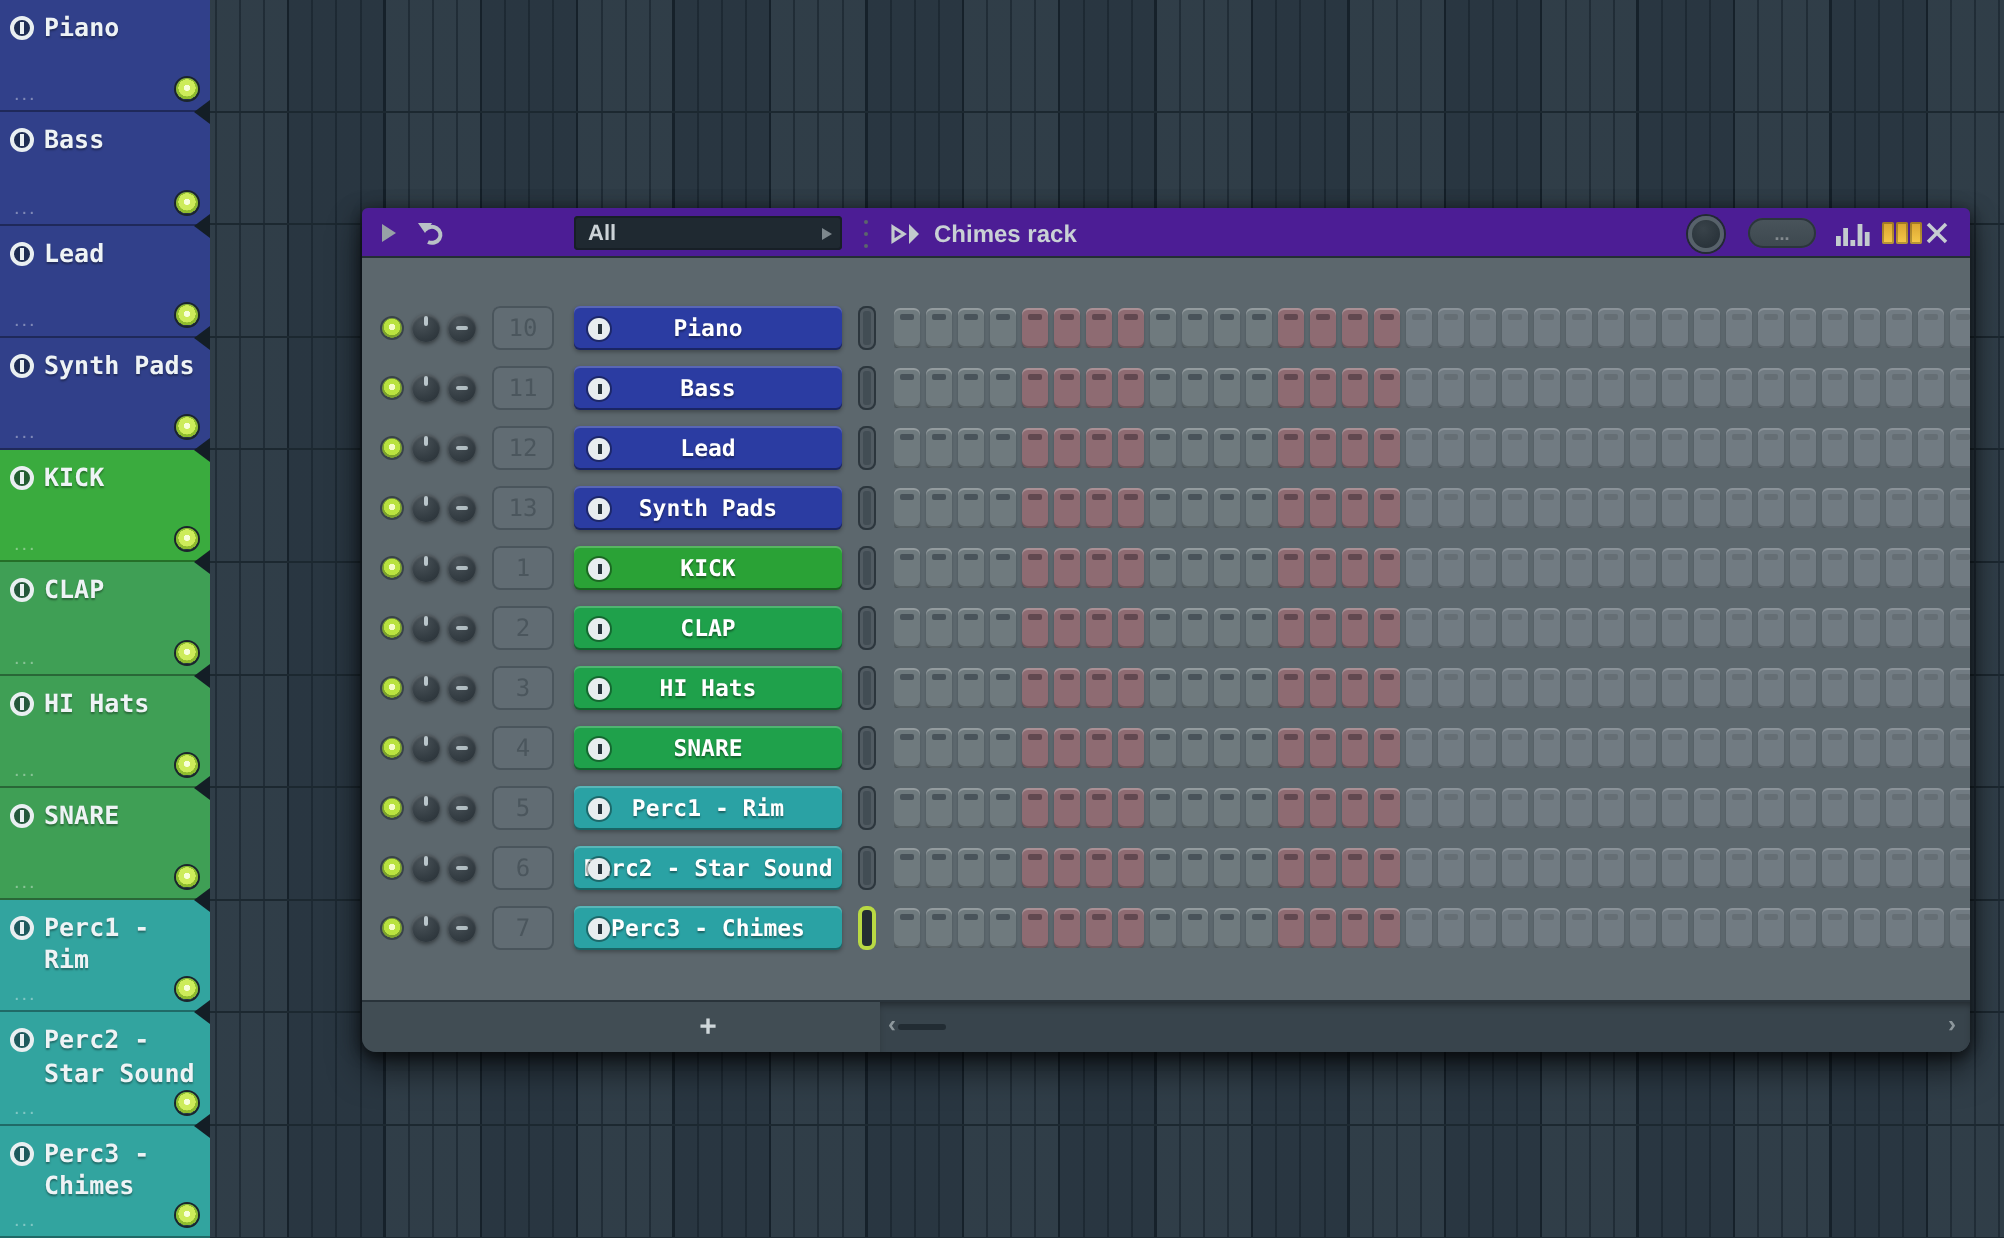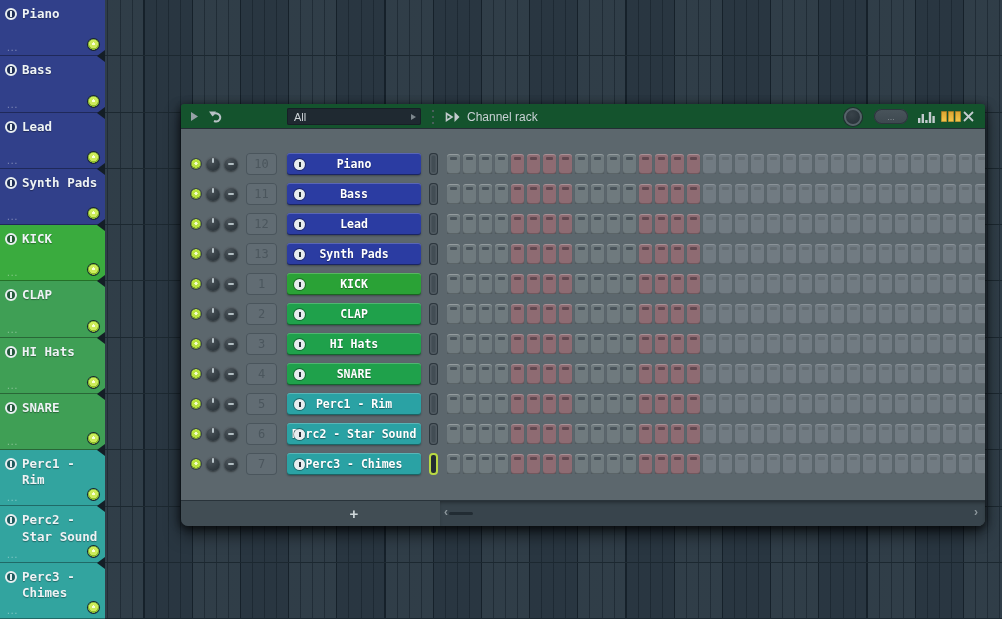--- a/index.html
+++ b/index.html
@@ -30,22 +30,22 @@
       background:radial-gradient(circle at 50% 45%, #f8ffd9 0 18%, #cdec5a 19% 52%, #8fbc2e 53% 70%, #26313a 71%);
       box-shadow:0 0 0 1px #1b252c; }
   .track-header .t-notch { position:absolute; right:0; top:-6px; width:0; height:0;
       border-top:6px solid transparent; border-bottom:6px solid transparent; border-right:8px solid #141e26; }
 
   
   .rack-window { position:absolute; left:181px; top:104px; width:804px; height:422px;
       border-radius:3px 3px 7px 7px;
       box-shadow:0 10px 16px rgba(0,0,0,.5), 0 3px 6px rgba(0,0,0,.4), -4px 0 10px rgba(0,0,0,.2), 4px 0 10px rgba(0,0,0,.2); }
 
-  .titlebar { position:relative; height:25px; background:#14532d; border-radius:3px 3px 0 0;
-      border-bottom:1px solid #242e35; }
+  .titlebar { position:relative; height:25px; background:#4c1d95; border-radius:3px 3px 0 0;
+      border-bottom:1px solid #242e35;font-weight:bold; }
   .tb { position:absolute; top:0; height:25px; display:flex; align-items:center; }
   .tb-play { left:10px; }
   .tb-undo { left:28px; }
   .tb-dropdown { left:106px; top:4px; height:17px; width:134px; background:#1f2931; border-radius:2px;
       box-shadow:inset 0 0 0 1px #171f26; display:flex; align-items:center; padding:0 7px; }
   .tb-dropdown .dd-label { color:#ccd3d7; font-size:11px; }
   .dd-arrow { position:absolute; right:5px; top:6px; width:0; height:0;
       border-top:3.5px solid transparent; border-bottom:3.5px solid transparent; border-left:5px solid #7d878d; }
   .tb-dots { left:251px; flex-direction:column; justify-content:center; gap:2px; }
   .tb-dots i { width:2px; height:2px; background:#5b656c; border-radius:50%; display:block; margin:1px 0; }
@@ -233,21 +233,21 @@
         <i></i>
         <i></i>
         <i></i>
       </div>
     <div class="tb tb-speaker">
       <svg width="15" height="12" viewBox="0 0 15 12">
         <path d="M1.5,2.5 L7,6 L1.5,9.5 Z" fill="none" stroke="#c2cacd" stroke-width="1.6"></path>
         <polygon points="9.5,1 14.5,6 9.5,11" fill="#c2cacd"></polygon>
       </svg>
     </div>
-    <div class="tb tb-title">Channel rack</div>
+    <div class="tb tb-title">Chimes rack</div>
     <div class="tb tb-knob"></div>
     <div class="tb tb-pill">...</div>
     <div class="tb tb-graph">
       <svg width="17" height="12" viewBox="0 0 17 12">
         <rect x="0" y="7" width="2.4" height="5" fill="#c3cbce"></rect>
         <rect x="3.6" y="3" width="2.4" height="9" fill="#c3cbce"></rect>
         <rect x="7.2" y="9" width="2.4" height="3" fill="#c3cbce"></rect>
         <rect x="10.8" y="1" width="2.4" height="11" fill="#c3cbce"></rect>
         <rect x="14.4" y="5" width="2.4" height="7" fill="#c3cbce"></rect>
       </svg>

